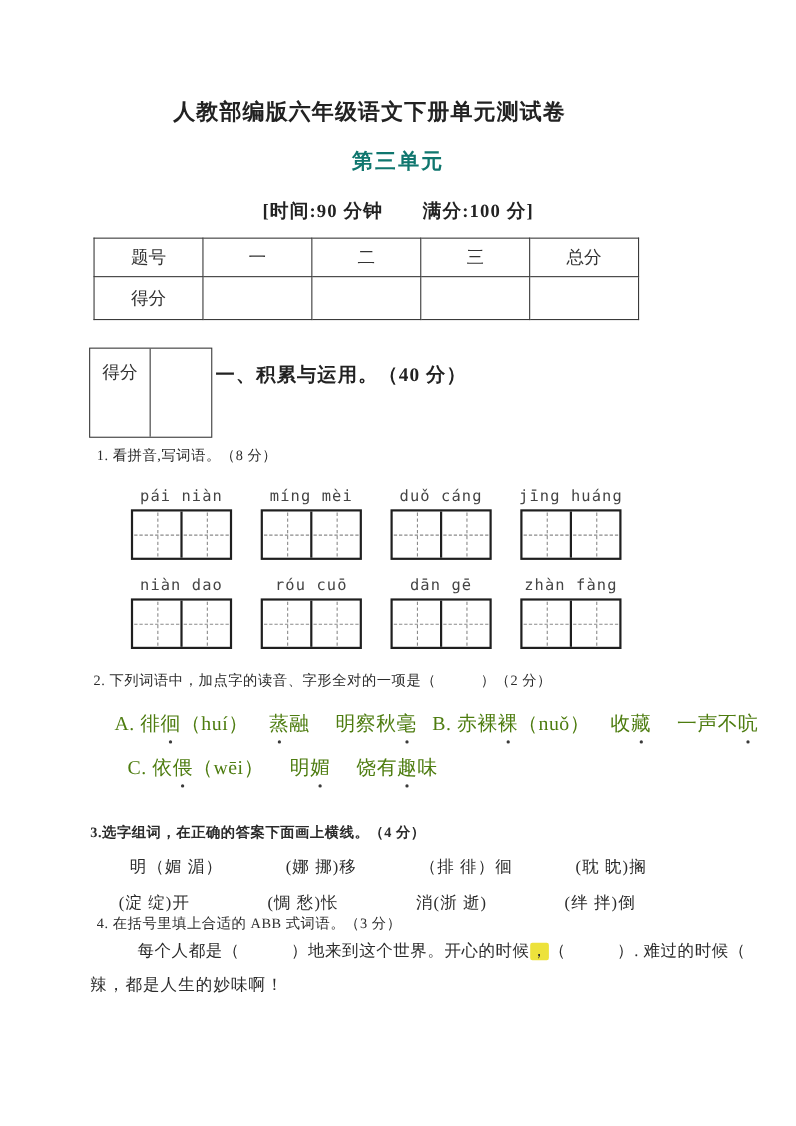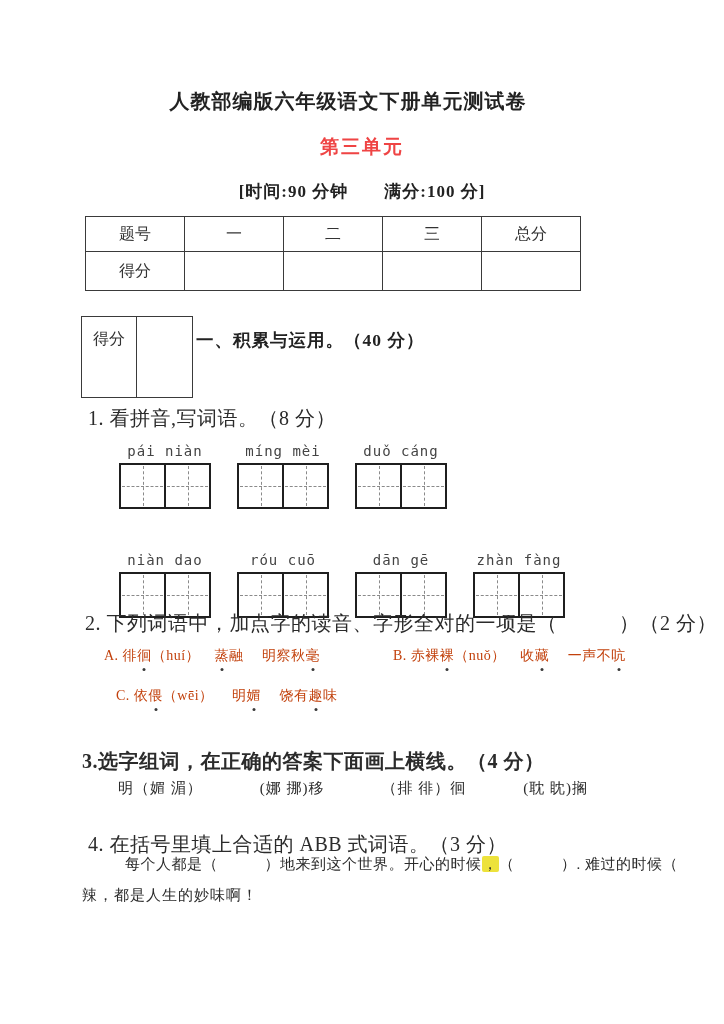--- a/index.html
+++ b/index.html
@@ -9,26 +9,26 @@
     margin:0 auto;
     background:#ffffff;
     color:#2b2b2b;
     font-family:"Liberation Serif","DejaVu Serif",serif;
     overflow:hidden;
   }
   .abs{position:absolute;}
   .doc-title{
     left:0;top:88px;width:672px;
     text-align:center;
-    font-size:20px;font-weight:700;letter-spacing:1px;color:#222;padding-left:12px;
+    font-size:20px;font-weight:700;letter-spacing:1px;color:#222;
   }
   .unit-title{
     left:0;top:134px;width:724px;
     text-align:center;
-    font-size:19px;font-weight:700;letter-spacing:2px;color:#ef4444;
+    font-size:19px;font-weight:700;letter-spacing:2px;color:#0f766e;
   }
   .meta-line{
     left:0;top:180px;width:724px;
     text-align:center;
     font-size:17px;font-weight:700;color:#222;letter-spacing:1px;
   }
   
   table.score-table{
     position:absolute;left:85px;top:216px;width:496px;
     border-collapse:collapse;table-layout:fixed;
@@ -51,29 +51,29 @@
     width:50%;border-right:1.5px solid #3a3a3a;
     font-size:16px;color:#333;
     padding-top:12px;text-align:center;
     box-sizing:border-box;
   }
   .score-box .cell-blank{width:50%;}
   .section-heading{
     left:196px;top:328px;
     font-size:17.5px;font-weight:700;color:#222;letter-spacing:1px;
   }
-  .stem{font-size:20px;color:#2b2b2b;letter-spacing:0.5px;white-space:nowrap;}
+  .stem{font-size:13px;color:#2b2b2b;letter-spacing:0.5px;white-space:nowrap;}
   .stem-q1{left:88px;top:405px;}
   .stem-q2{left:85px;top:610px;}
   .stem-q3{left:82px;top:748px;font-weight:600;}
   .stem-q4{left:88px;top:831px;}
   
   .pinyin-row{display:flex;gap:24px;}
   .pinyin-row-1{left:118px;top:443px;}
-  .pinyin-row-2{left:118px;top:552px;}
+  .pinyin-row-2{left:118px;top:524px;}
   .pinyin-group{display:flex;flex-direction:column;align-items:center;width:94px;}
   .pinyin-label{
     font-family:"DejaVu Sans Mono",monospace;
     font-size:14px;color:#444;white-space:nowrap;
     margin-bottom:4px;letter-spacing:1px;
   }
   .tian-grid{
     display:flex;
     border:2px solid #1f1f1f;
     width:92px;height:46px;box-sizing:border-box;
@@ -84,21 +84,21 @@
   .char-box .vline{
     position:absolute;left:50%;top:1px;bottom:1px;width:0;
     border-left:1px dashed #8a8a8a;
   }
   .char-box .hline{
     position:absolute;top:50%;left:1px;right:1px;height:0;
     border-top:1px dashed #8a8a8a;
   }
   
   .option{
-    font-size:14px;color:#c2410c;letter-spacing:0.5px;white-space:nowrap;
+    font-size:18px;color:#4d7c0f;letter-spacing:0.5px;white-space:nowrap;
     line-height:1.2;
   }
   .opt-a{left:104px;top:648px;}
   .opt-b{left:393px;top:648px;text-align:right;}
   .opt-c{left:116px;top:688px;}
   .opt-d{left:393px;top:688px;}
   .dotchar{position:relative;display:inline-block;}
   .dotchar::after{
     content:"";position:absolute;left:50%;bottom:-6px;
     width:3px;height:3px;border-radius:50%;background:#3a3a3a;
@@ -184,20 +184,33 @@
           <div class="char-box">
             <i class="vline"></i>
             <i class="hline"></i>
           </div>
           <div class="char-box">
             <i class="vline"></i>
             <i class="hline"></i>
           </div>
         </div>
       </div>
+      <div class="pinyin-group">
+        <div class="pinyin-label">jīng huáng</div>
+        <div class="tian-grid">
+          <div class="char-box">
+            <i class="vline"></i>
+            <i class="hline"></i>
+          </div>
+          <div class="char-box">
+            <i class="vline"></i>
+            <i class="hline"></i>
+          </div>
+        </div>
+      </div>
     </div>
   <div class="abs pinyin-row pinyin-row-2" id="pinyin-row-2">
       <div class="pinyin-group">
         <div class="pinyin-label">niàn dao</div>
         <div class="tian-grid">
           <div class="char-box">
             <i class="vline"></i>
             <i class="hline"></i>
           </div>
           <div class="char-box">
@@ -252,20 +265,26 @@
   <div class="abs option opt-b">B. 赤裸<span class="dotchar">裸</span>（nuǒ）　收<span class="dotchar">藏</span>　 一声不<span class="dotchar">吭</span></div>
   <div class="abs option opt-c">C. 依<span class="dotchar">偎</span>（wēi）　 明<span class="dotchar">媚</span>　 饶有<span class="dotchar">趣</span>味</div>
 
   <div class="abs stem stem-q3">3.选字组词，在正确的答案下面画上横线。（4 分）</div>
   <div class="abs q3-row q3-row-1" id="q3-row-1">
       <span class="q3-item">明（媚 湄）</span>
       <span class="q3-item">(娜 挪)移</span>
       <span class="q3-item">（排 徘）徊</span>
       <span class="q3-item">(耽 眈)搁</span>
     </div>
+  <div class="abs q3-row q3-row-2" id="q3-row-2">
+      <span class="q3-item">(淀 绽)开</span>
+      <span class="q3-item">(惆 愁)怅</span>
+      <span class="q3-item">消(浙 逝)</span>
+      <span class="q3-item">(绊 拌)倒</span>
+    </div>
 
   <div class="abs stem stem-q4">4. 在括号里填上合适的 ABB 式词语。（3 分）</div>
   <div class="abs q4-line1">
     <span>每个人都是（　　　）地来到这个世界。开心的时候</span><span class="hl-mark">，</span><span>（　　　）. 难过的时候（　　　）. 酸甜苦</span>
   </div>
   <div class="abs q4-line2">辣，都是人生的妙味啊！</div>
 
 </div>
 
 </body></html>

